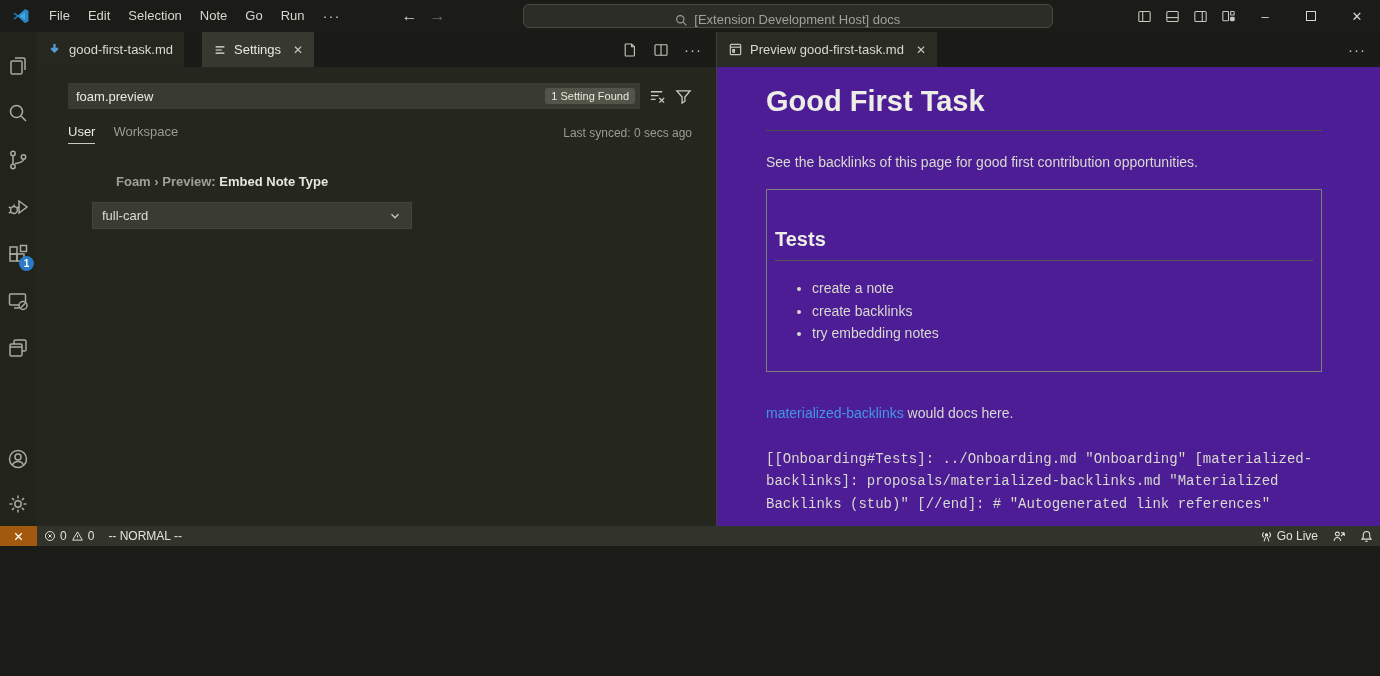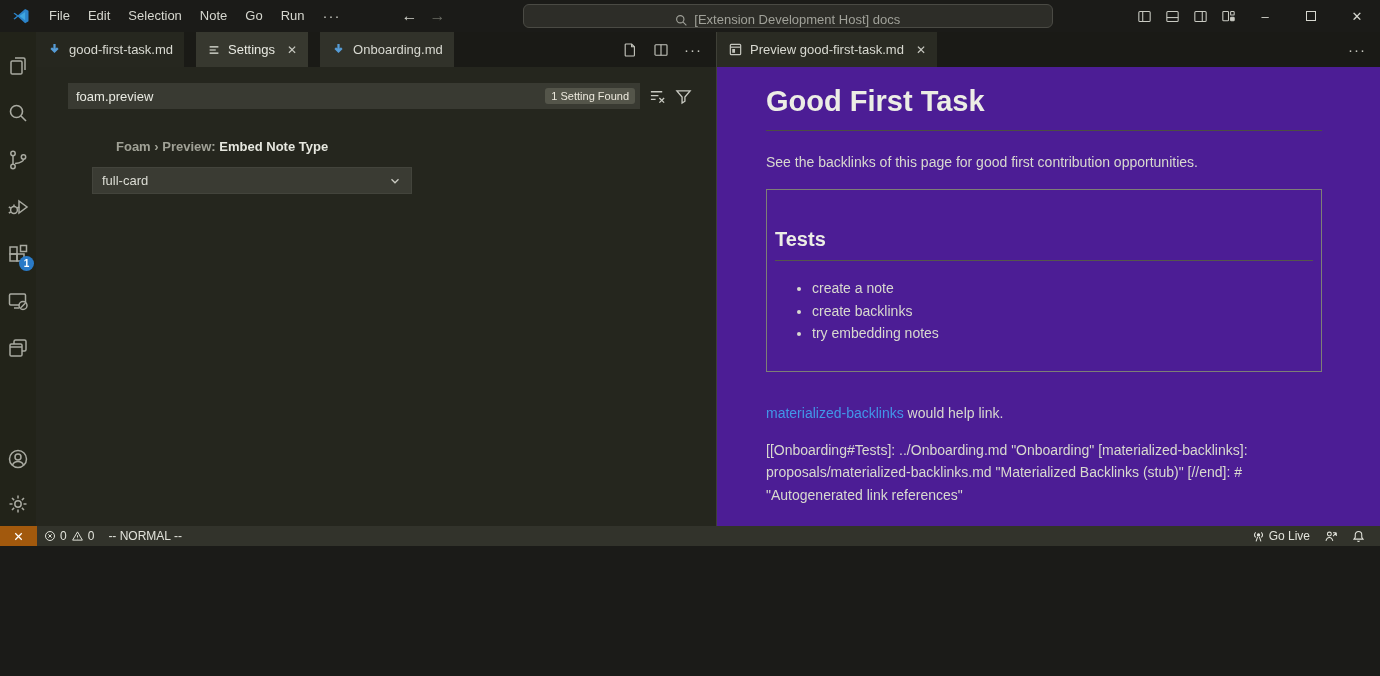--- a/index.html
+++ b/index.html
@@ -34,21 +34,21 @@
   .ab-badge { position:absolute; right:2px; bottom:6px; width:15px; height:15px; border-radius:50%;
               background:var(--badge); color:#fff; font-size:10px; display:flex; align-items:center;
               justify-content:center; font-weight:bold; }
 
   .group { display:flex; flex-direction:column; min-width:0; }
   .group-left { width:680px; flex:0 0 680px; background:#25261e; }
   .group-right { flex:1; background:#4c1d95; border-left:1px solid #3f4037; }
 
   .tabsbar { height:35px; flex:0 0 35px; background:#1a1a16; display:flex; align-items:stretch; }
   .tab { display:flex; align-items:center; gap:7px; padding:0 11px; font-size:13px;
-         color:#d8d9d1; margin-right:12px; cursor:default; white-space:nowrap; }
+         color:#d8d9d1; margin-right:18px; cursor:default; white-space:nowrap; }
   .tab-close { font-size:12px; color:#c8c9c1; margin-left:5px; }
   .tab-dim   { background:#26271f; }
   .tab-active{ background:#37382f; color:#e8e9e1; }
   .tab-mid   { background:#31322a; }
   .tab-prev  { background:#2a2b23; }
   .tab-actions { margin-left:auto; display:flex; align-items:center; gap:15px; padding-right:14px; color:#c5c6be; }
   .more-glyph { font-size:15px; letter-spacing:1px; color:#c5c6be; }
 
   
   .settings-body { padding:16px 24px 0 32px; }
@@ -77,29 +77,29 @@
   .md-h1 { font-size:29px; font-weight:600; color:#ecede5; margin-top:14px; padding-bottom:12px;
            border-bottom:1px solid #4c4d43; }
   .md-p1 { margin-top:21px; line-height:1.45; }
   .md-p2 { margin-top:25px; }
   .md-card { margin-top:17px; border:1px solid #7e7f76; padding:12px 8px 26px; }
   .md-h2 { font-size:20px; font-weight:bold; color:#ecede5; margin-top:26px; padding-bottom:9px;
            border-bottom:1px solid #55564c; }
   .md-card ul { margin-top:16px; padding-left:37px; line-height:22.5px; }
   .md-link-p { margin-top:33px; }
   .md-link { color:var(--accent); cursor:pointer; }
-  .md-refs { margin-top:18px; line-height:22.5px; }
+  .md-refs { margin-top:27px; line-height:22.5px;font-family:Liberation Mono, monospace; }
 
   
   .statusbar { height:20px; flex:0 0 20px; background:#32332b; display:flex; align-items:center;
                font-size:12px; color:#e2e3db; }
   .sb-remote { height:100%; width:37px; background:var(--remote); display:flex; align-items:center;
                justify-content:center; color:#fff; }
   .sb-item { display:flex; align-items:center; gap:4px; padding:0 7px; height:100%; }
-  .sb-right { margin-left:auto; display:flex; align-items:flex-end; padding-right:8px; }
+  .sb-right { margin-left:auto; display:flex; align-items:flex-end; padding-right:0; }
   svg { display:block; }
 </style>
 </head>
 <body>
 
 <div class="window">
 
   <div class="titlebar">
     <div class="tb-left">
       <svg class="logo" viewBox="0 0 24 24">
@@ -239,26 +239,20 @@
             <path d="M3 12.5h10" stroke="var(--mdicon)" stroke-width="0"></path>
           </svg>
           <span>good-first-task.md</span>
         </div>
         <div class="tab tab-active">
           <svg width="14" height="14" viewBox="0 0 16 16">
             <path d="M3 4.5h10M3 8h7M3 11.5h10" stroke="#e8e9e1" stroke-width="1.4"></path>
           </svg>
           <span>Settings</span>
           <span class="tab-close">✕</span>
-        </div>
-        <div class="tab tab-mid">
-          <svg width="15" height="15" viewBox="0 0 16 16">
-            <path d="M8 2v7M4.5 6.5L8 10l3.5-3.5" fill="none" stroke="var(--mdicon)" stroke-width="2.4"></path>
-          </svg>
-          <span>Onboarding.md</span>
         </div>
         <div class="tab-actions">
           <svg width="16" height="16" viewBox="0 0 20 20" fill="none" stroke="#c5c6be" stroke-width="1.4">
             <path d="M5 2.5h7l3.5 3.5v10.5a1 1 0 0 1-1 1H5a1 1 0 0 1-1-1v-13a1 1 0 0 1 1-1z"></path>
             <path d="M12 2.5V6h3.5"></path>
           </svg>
           <svg width="16" height="16" viewBox="0 0 20 20" fill="none" stroke="#c5c6be" stroke-width="1.4">
             <rect x="2.5" y="3.5" width="15" height="13" rx="1"></rect>
               <path d="M10 3.5v13"></path>
           </svg>
@@ -278,20 +272,25 @@
                 <path d="M11 10.5l5 5M16 10.5l-5 5"></path>
             </svg>
           </span>
           <span class="sr-icon">
             <svg width="17" height="17" viewBox="0 0 18 18" fill="none" stroke="#c9cac2" stroke-width="1.4">
               <path d="M2 3h14l-5.5 6.5v4.5l-3 2v-6.5z"></path>
             </svg>
           </span>
         </div>
 
+        <div class="scope-row">
+          <span class="scope-user">User</span>
+          <span class="scope-ws">Workspace</span>
+          <span class="last-synced">Last synced: 0 secs ago</span>
+        </div>
 
         <div class="setting-item">
           <div class="setting-title">
             <span class="setting-cat">Foam › Preview: </span><span class="setting-name">Embed Note Type</span>
           </div>
           <div class="setting-select">
             <span>full-card</span>
             <svg width="14" height="14" viewBox="0 0 16 16" fill="none" stroke="#c9cac2" stroke-width="1.5">
               <path d="M4 6l4 4 4-4"></path>
             </svg>
@@ -323,21 +322,21 @@
         <div class="md-card">
           <div class="md-h2">Tests</div>
           <ul>
             <li>create a note</li>
             <li>create backlinks</li>
             <li>try embedding notes</li>
           </ul>
         </div>
 
         <p class="md-link-p">
-          <span class="md-link">materialized-backlinks</span><span> would help link.</span>
+          <span class="md-link">materialized-backlinks</span><span> would docs here.</span>
         </p>
 
         <p class="md-refs">[[Onboarding#Tests]: ../Onboarding.md "Onboarding" [materialized-backlinks]: proposals/materialized-backlinks.md "Materialized Backlinks (stub)" [//end]: # "Autogenerated link references"</p>
       </div>
     </div>
   </div>
 
   <div class="statusbar">
     <div class="sb-remote">
       <svg width="13" height="13" viewBox="0 0 16 16" fill="none" stroke="#fff" stroke-width="1.6">

